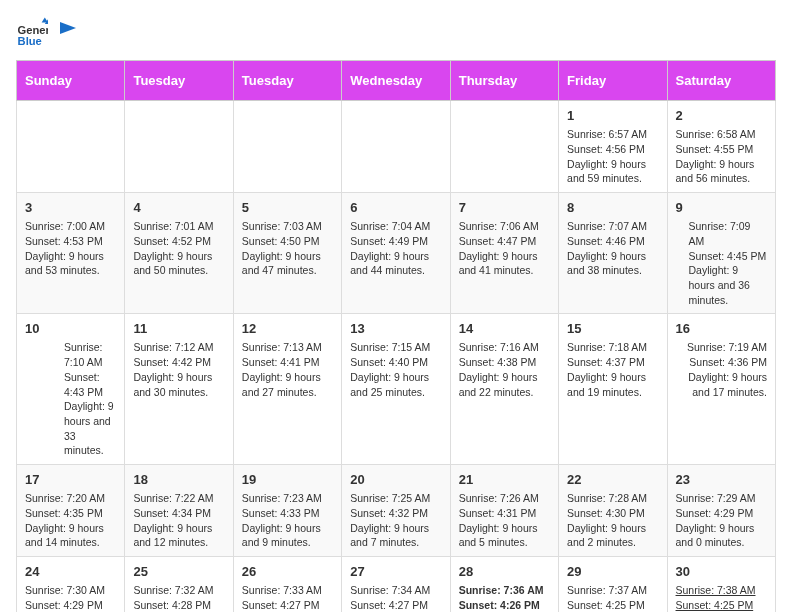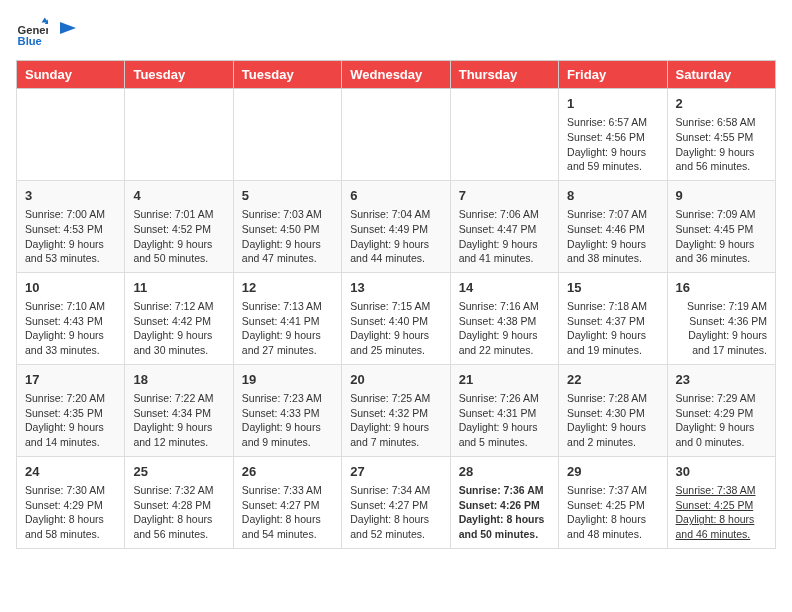--- a/index.html
+++ b/index.html
@@ -36,24 +36,24 @@
     .subtitle {
       font-size: 16px;
       color: #555;
     }
     table {
       width: 100%;
       border-collapse: collapse;
       table-layout: fixed;
     }
     th {
-      background-color: #ef4444;
+      background-color: #d946ef;
       color: #fff;
       text-align: left;
-      padding: 6px 8px;
+      padding: 12px 8px;
       font-size: 13px;
       font-weight: bold;
       border: 1px solid #ccc;
     }
     td {
       vertical-align: top;
       padding: 6px 8px;
       font-size: 11px;
       color: #333;
       border: 1px solid #ddd;
@@ -168,29 +168,29 @@
 Daylight: 9 hours and 41 minutes.</div>
         </td>
         <td>
           <span class="day-num">8</span>
           <div class="day-info" style="white-space: pre-line;">Sunrise: 7:07 AM
 Sunset: 4:46 PM
 Daylight: 9 hours and 38 minutes.</div>
         </td>
         <td>
           <span class="day-num">9</span>
-          <div class="day-info" style="white-space: pre-line;">Sunrise: 7:09 AM
+          <div class="day-info" style="white-space: pre-line; margin-left: 13px;">Sunrise: 7:09 AM
 Sunset: 4:45 PM
 Daylight: 9 hours and 36 minutes.</div>
         </td>
       </tr>
       <tr>
         <td>
           <span class="day-num">10</span>
-          <div class="day-info" style="white-space: pre-line;">Sunrise: 7:10 AM
+          <div class="day-info" style="white-space: pre-line; margin-left: 39px;">Sunrise: 7:10 AM
 Sunset: 4:43 PM
 Daylight: 9 hours and 33 minutes.</div>
         </td>
         <td>
           <span class="day-num">11</span>
           <div class="day-info" style="white-space: pre-line;">Sunrise: 7:12 AM
 Sunset: 4:42 PM
 Daylight: 9 hours and 30 minutes.</div>
         </td>
         <td>

